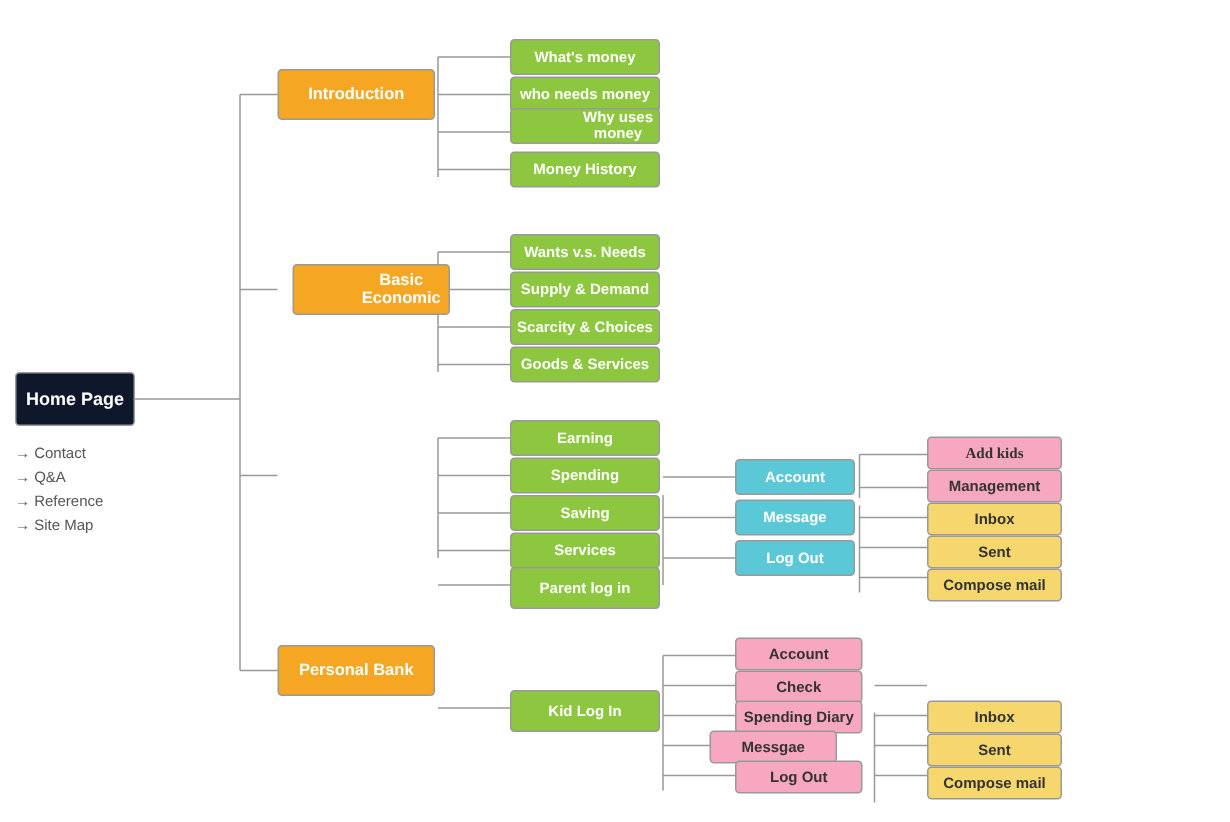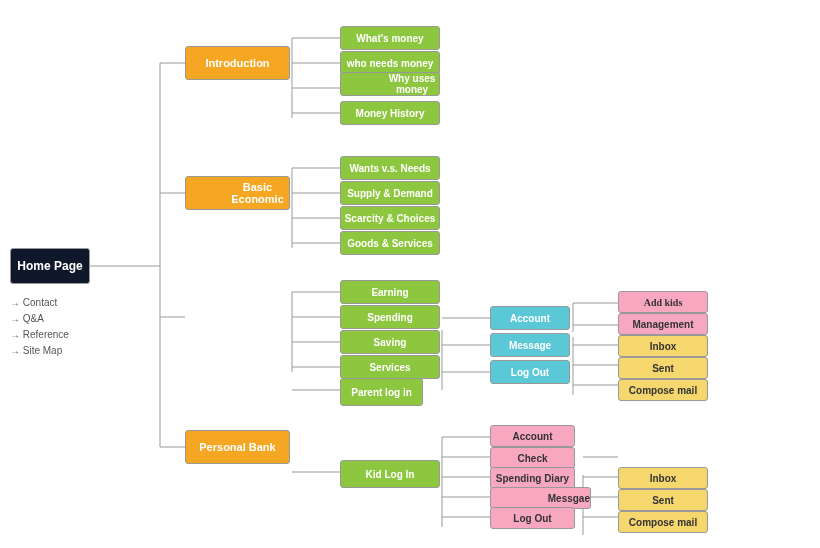--- a/index.html
+++ b/index.html
@@ -213,21 +213,21 @@
   <div class="node node-green" style="left:340px;top:51px;">
       <span>who needs money</span>
     </div>
   <div class="node node-green" style="left:340px;top:72px;padding-left:44px;">
       <span>Why uses money</span>
     </div>
   <div class="node node-green" style="left:340px;top:101px;">
       <span>Money History</span>
     </div>
 
-  <div class="node node-orange" style="left:185px;top:176px;padding-left:40px;">
+  <div class="node node-orange" style="left:195px;top:176px;padding-left:40px;">
     <span>Basic Economic</span>
   </div>
 
   <div class="node node-green" style="left:340px;top:156px;">
       <span>Wants v.s. Needs</span>
     </div>
   <div class="node node-green" style="left:340px;top:181px;">
       <span>Supply &amp; Demand</span>
     </div>
   <div class="node node-green" style="left:340px;top:206px;">
@@ -244,21 +244,21 @@
   <div class="node node-green" style="left:340px;top:305px;">
       <span>Spending</span>
     </div>
   <div class="node node-green" style="left:340px;top:330px;">
       <span>Saving</span>
     </div>
   <div class="node node-green" style="left:340px;top:355px;">
       <span>Services</span>
     </div>
 
-  <div class="node node-green-large" style="left:340px;top:378px;width:83px;background:#8dc63f;">
+  <div class="node node-green-large" style="left:340px;top:378px;width:100px;background:#8dc63f;">
     <span>Parent log in</span>
   </div>
 
   <div class="node node-orange" style="left:185px;top:430px;">
     <span>Personal Bank</span>
   </div>
 
   <div class="node node-green-large" style="left:340px;top:460px;width:100px;background:#8dc63f;">
     <span>Kid Log In</span>
   </div>
@@ -292,21 +292,21 @@
 
   <div class="node node-pink" style="left:490px;top:425px;width:85px;">
       <span>Account</span>
     </div>
   <div class="node node-pink" style="left:490px;top:447px;width:85px;">
       <span>Check</span>
     </div>
   <div class="node node-pink" style="left:490px;top:467px;width:85px;justify-content:center;">
       <span>Spending Diary</span>
     </div>
-  <div class="node node-pink" style="left:490px;top:487px;width:101px;justify-content:flex-end;">
+  <div class="node node-pink" style="left:473px;top:487px;width:85px;">
       <span>Messgae</span>
     </div>
   <div class="node node-pink" style="left:490px;top:507px;width:85px;">
       <span>Log Out</span>
     </div>
 
 
   <div class="node node-yellow" style="left:618px;top:467px;">
       <span>Inbox</span>
     </div>

